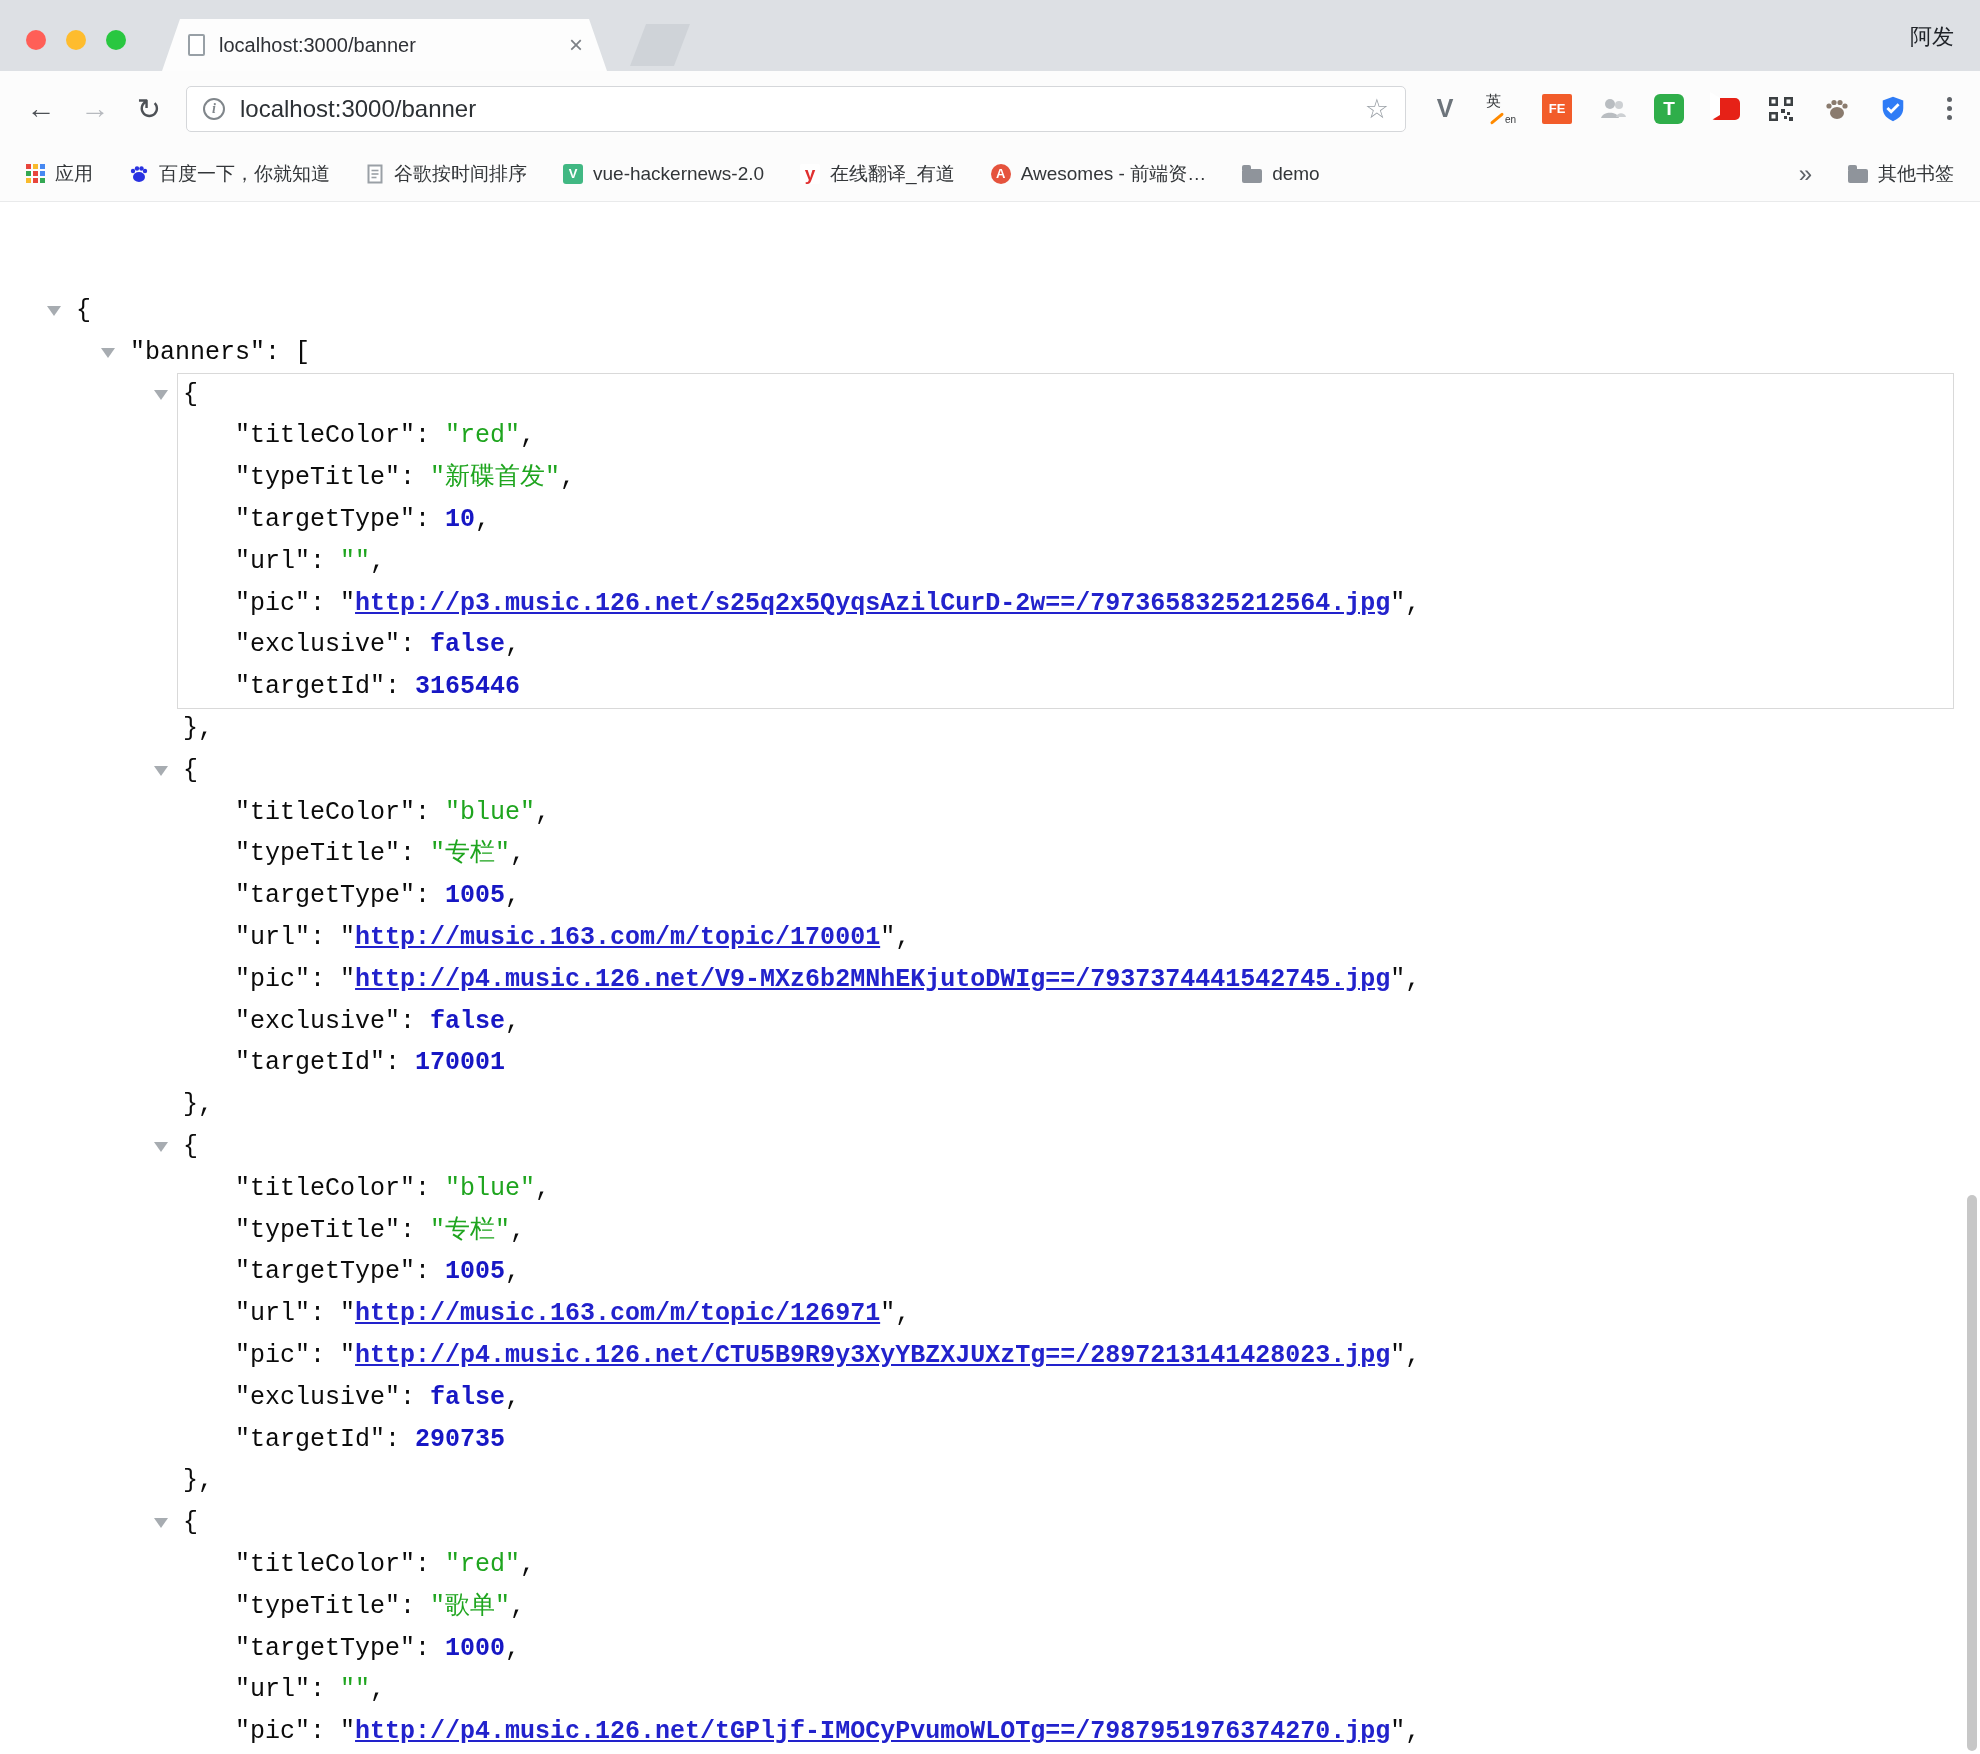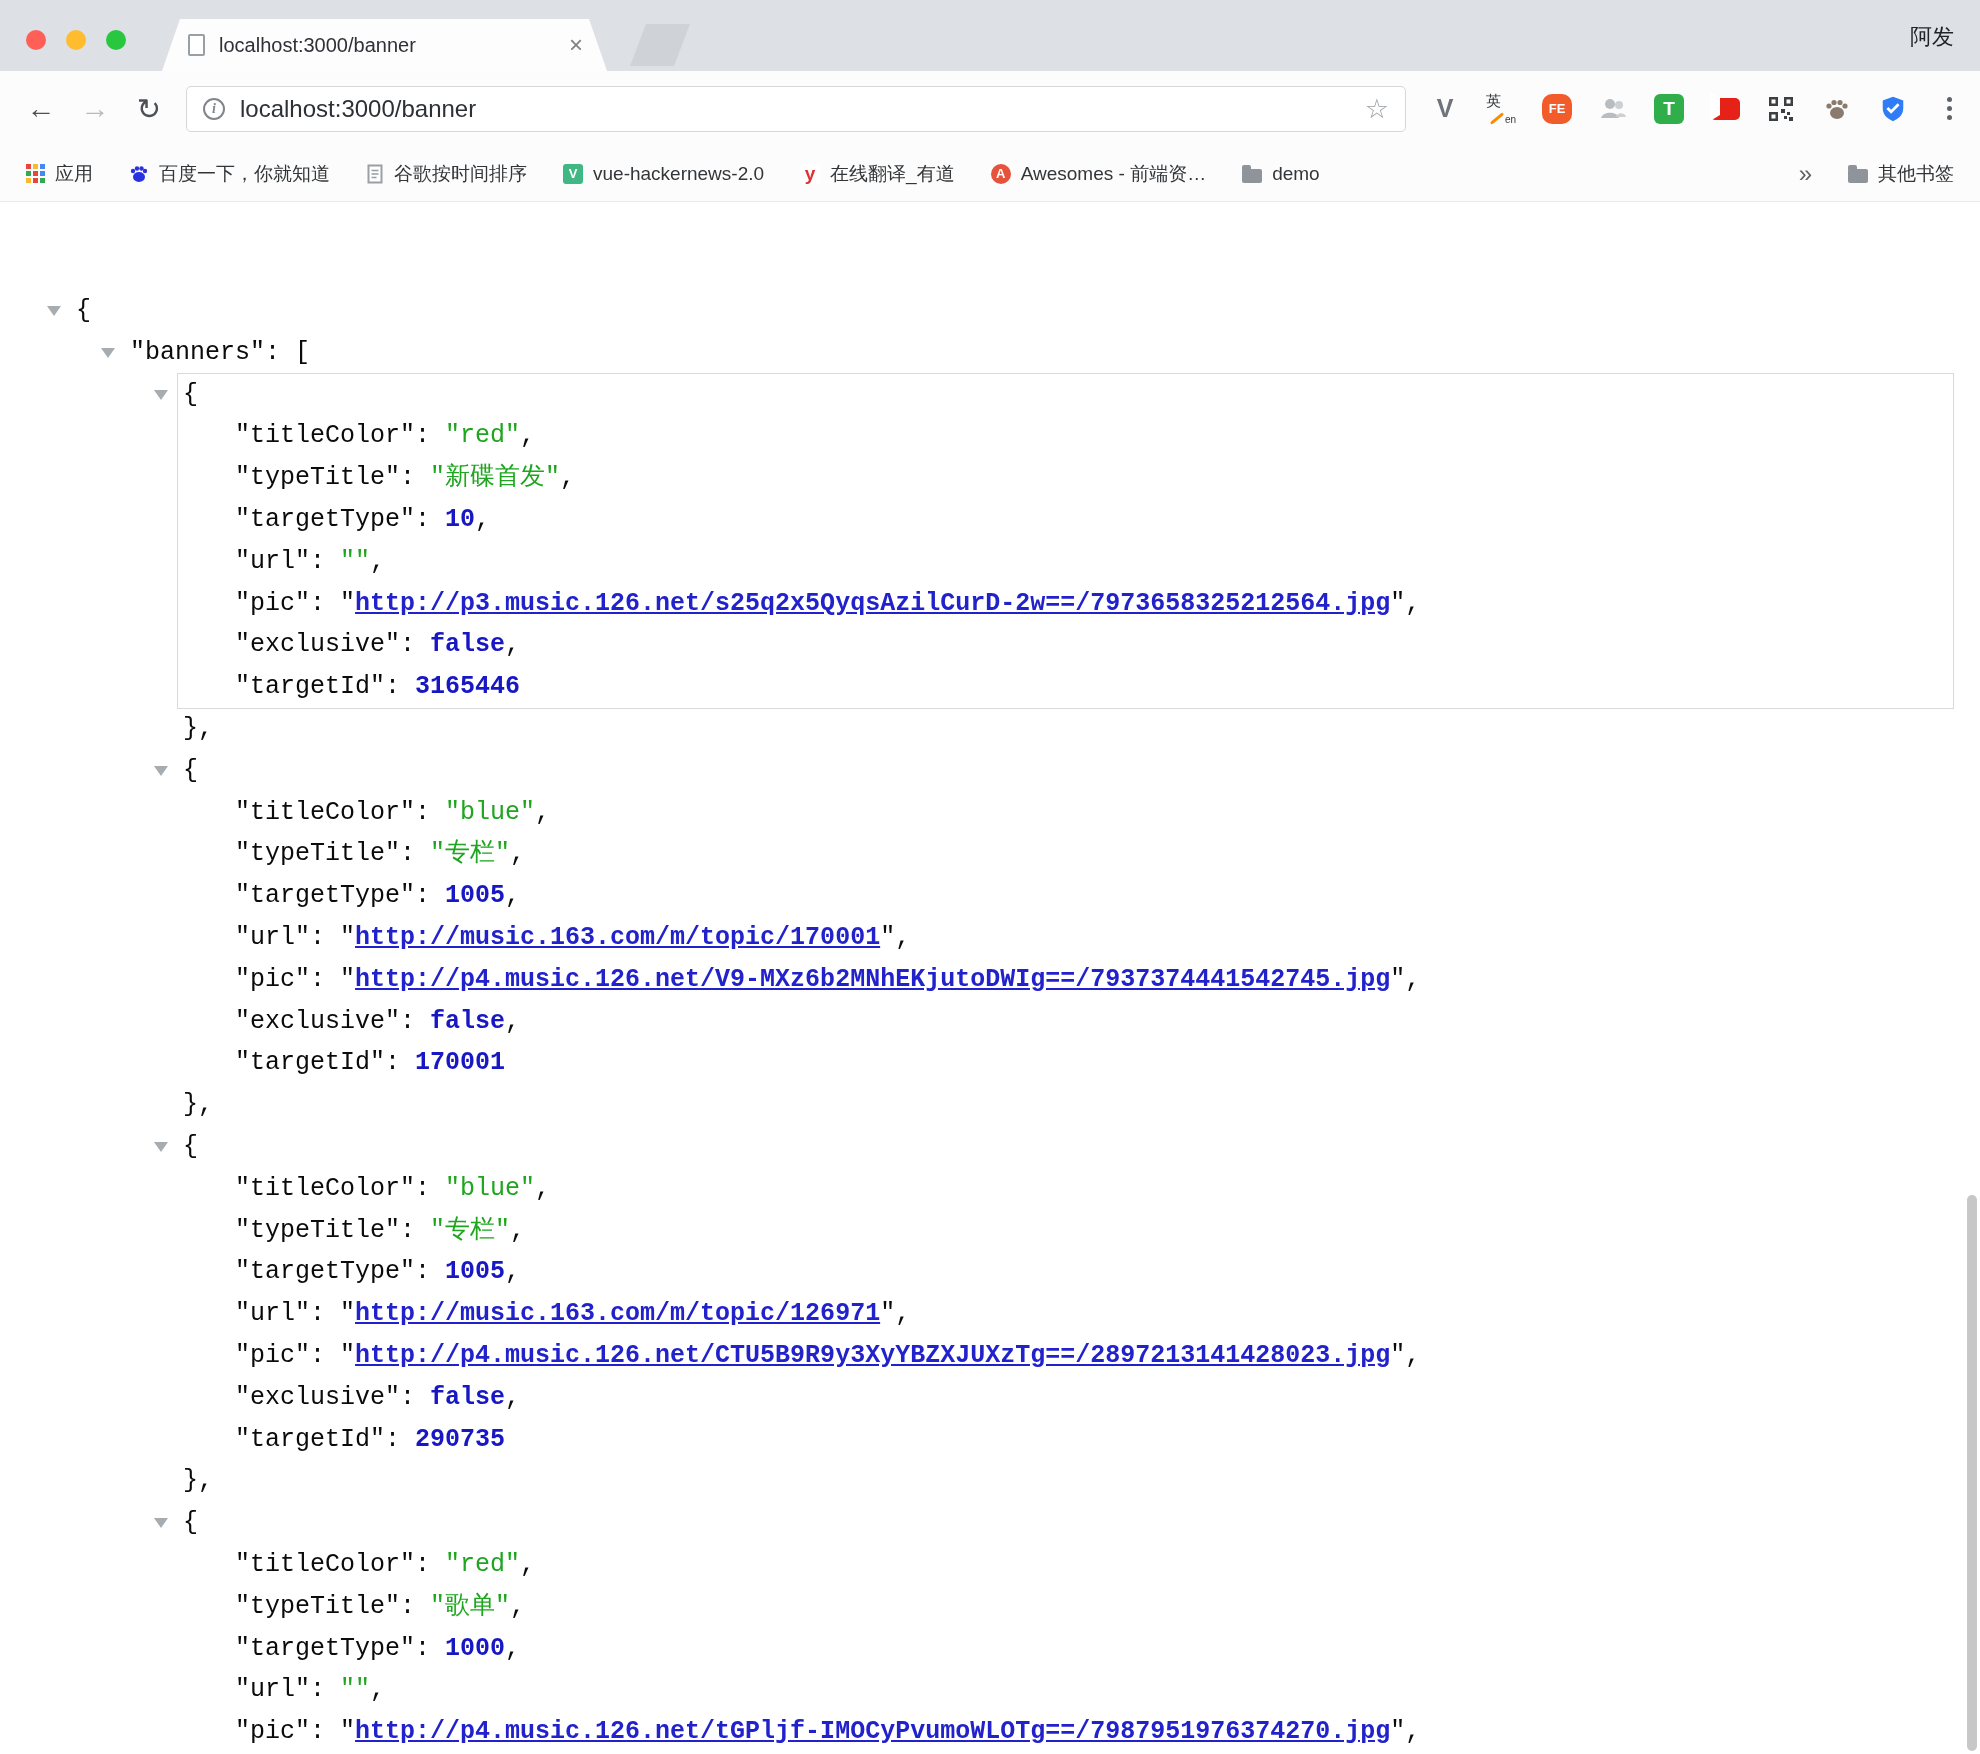--- a/index.html
+++ b/index.html
@@ -35,21 +35,21 @@
                font:italic bold 14px/18px "Liberation Serif", serif; text-align:center; flex:none; }
   .url-text { margin-left:15px; font-size:24px; color:#2d3135; white-space:nowrap; }
   .star-icon { margin-left:auto; font-size:27px; color:#9aa0a6; }
 
   .ext-row { display:flex; align-items:center; gap:26px; margin-left:24px; }
   .ext { width:30px; height:30px; display:flex; align-items:center; justify-content:center; position:relative; flex:none; }
   .ext-vimium { font-weight:bold; font-size:25px; color:#6d747b; }
   .tr-top { position:absolute; left:0; top:-2px; font-size:15px; color:#35383b; }
   .tr-bot { position:absolute; right:0; bottom:-1px; font-size:10px; color:#35383b; }
   .tr-pen { position:absolute; left:3px; bottom:4px; width:16px; height:3px; background:#ff8a00; transform:rotate(-40deg); border-radius:2px; }
-  .ext-fe { background:#f25c2a; border-radius:10px; color:#fff; font-weight:bold; font-size:13px; }
+  .ext-fe { background:#f25c2a; border-radius:2px; color:#fff; font-weight:bold; font-size:13px; }
   .ext-t { background:#2fae4a; border-radius:6px; color:#fff; font-weight:bold; font-size:19px; }
   .ext-yt { width:30px; height:22px; background:#e62117; border-radius:5px; align-self:center; }
   .yt-play { width:0; height:0; border-left:10px solid #fff; border-top:6px solid transparent; border-bottom:6px solid transparent; margin:0 auto; }
   .menu-dots { display:flex; flex-direction:column; gap:4px; align-items:center; }
   .menu-dots i { width:5px; height:5px; border-radius:50%; background:#5f6368; }
 
   
   .bookmarks { height:56px; background:#fcfcfc; border-bottom:1px solid #e9eaeb; display:flex;
                align-items:center; padding:0 26px; gap:36px; font-size:19px; color:#333639; }
   .bm { display:flex; align-items:center; gap:10px; white-space:nowrap; }

